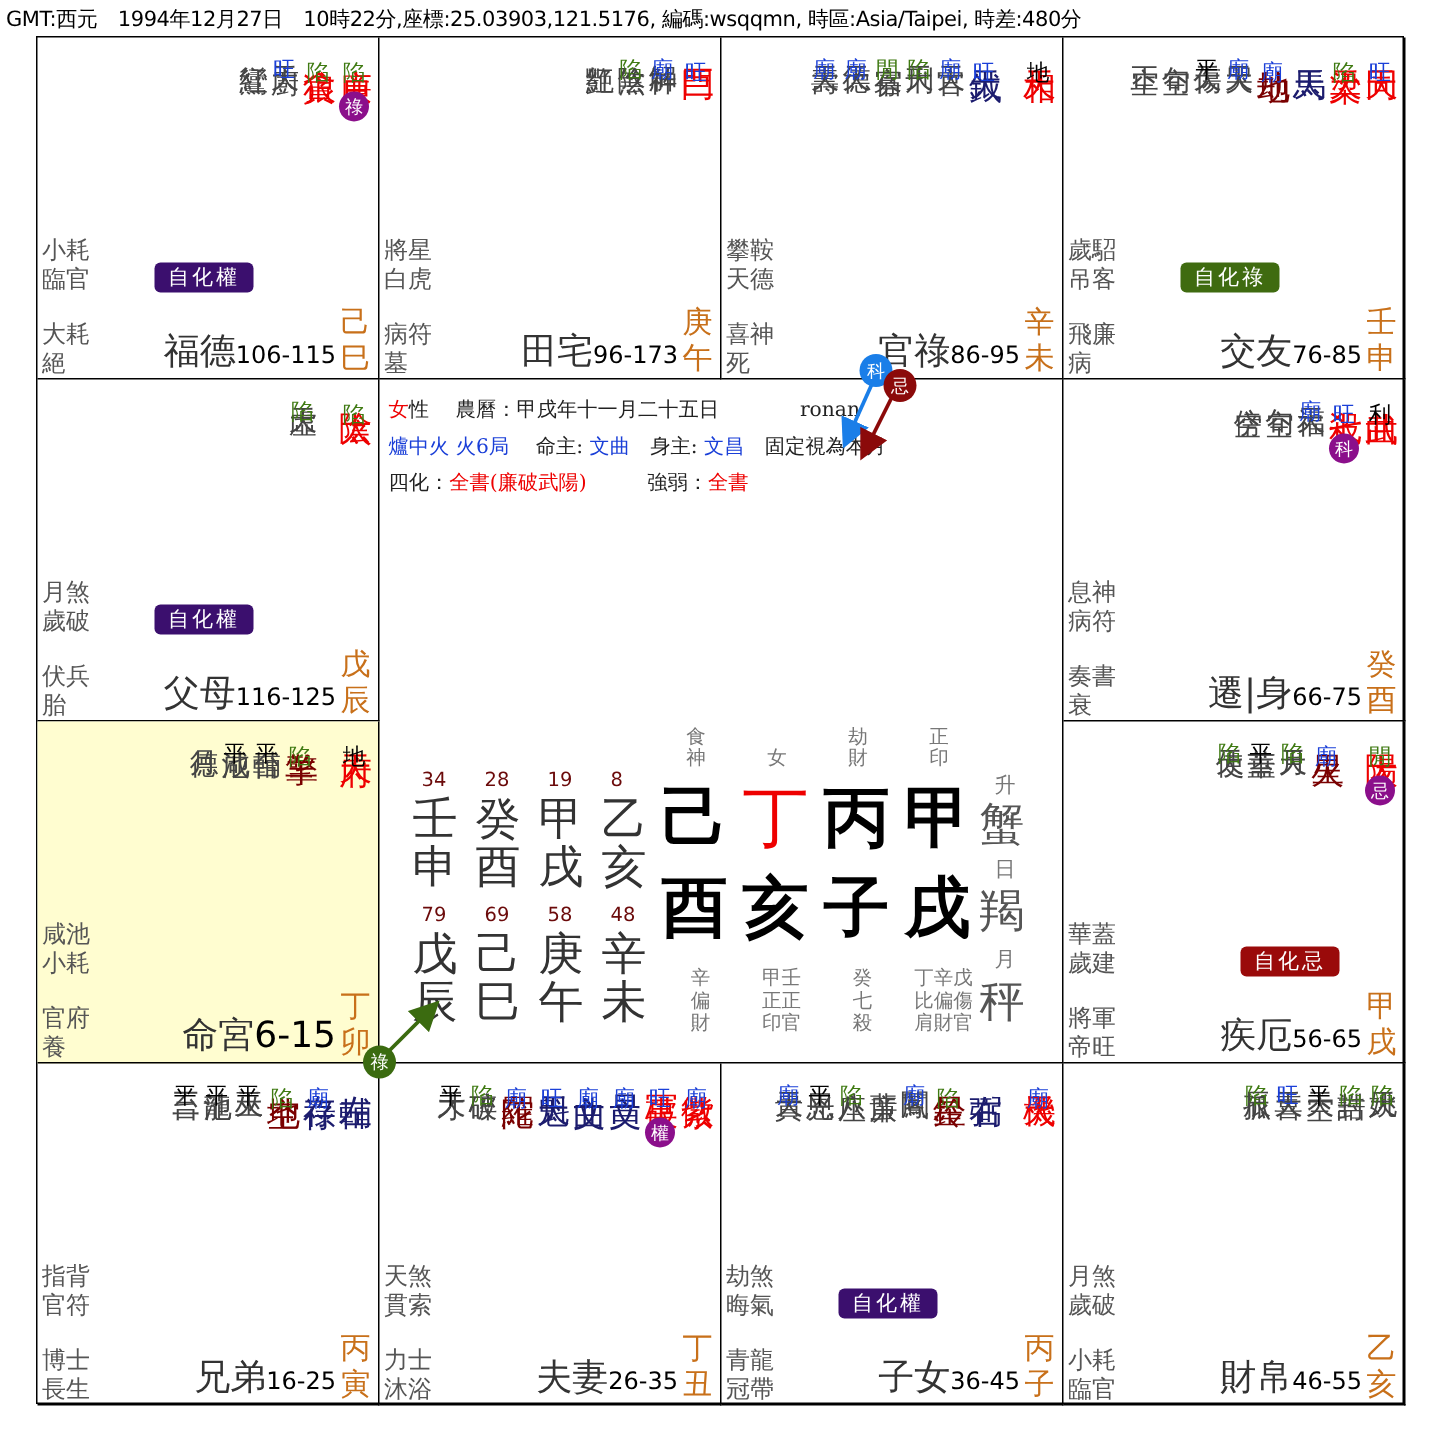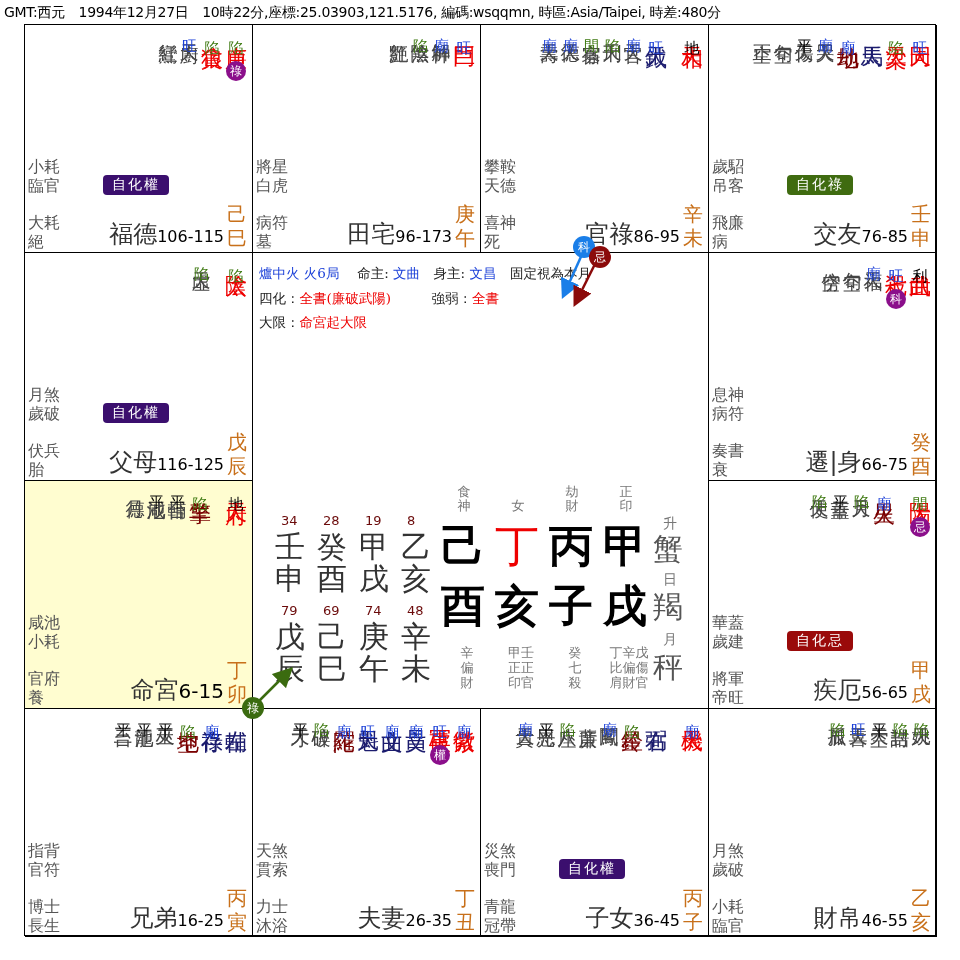--- a/index.html
+++ b/index.html
@@ -16,63 +16,63 @@
   .star.minor{width:21px;}
   .star .br{font-size:15px;margin-top:10px;height:18px;}
   .star.minor .br{margin-top:8px;}
   .hua{width:20px;height:20px;border-radius:50%;background:#8b0f8b;color:#fff;font-size:12px;display:flex;align-items:center;justify-content:center;margin-top:4px;}
   .gods1,.gods2{position:absolute;left:3px;font-size:16px;line-height:19px;color:#555;width:40px;word-break:break-all;}
   .gods1{top:132px;}
   .gods2{top:188px;}
   .zihua{position:absolute;left:78px;top:150px;width:66px;height:20px;border-radius:4px;color:#fff;font-size:14px;display:flex;align-items:center;justify-content:center;letter-spacing:2px;}
   .pname{position:absolute;right:28px;bottom:2px;font-size:24px;color:#333;white-space:nowrap;}
   .pname .age{font-size:16px;color:#000;}
-  .pname.big .age{font-size:20px;}
+  .pname.big .age{font-size:24px;}
   .gz{position:absolute;right:4px;bottom:2px;font-size:20px;line-height:24px;color:#c8701a;width:22px;font-family:"DejaVu Serif","Liberation Serif",serif;text-align:center;}
   .info{position:absolute;left:6px;top:8px;font-family:"DejaVu Serif","Liberation Serif",serif;font-size:13.5px;line-height:24.5px;color:#222;white-space:nowrap;}
   .red{color:#e00;}
   .blue{color:#1a3fd8;}
   .col4{position:absolute;font-size:30px;line-height:32px;color:#333;}
   .age-num{position:absolute;font-size:13px;color:#6b0a0a;}
   .pillar{position:absolute;font-size:44px;line-height:54px;color:#000;font-weight:bold;}
   .tenG{position:absolute;font-size:13px;line-height:14px;color:#777;text-align:center;}
   .zod{position:absolute;font-size:30px;color:#555;}
   .zodsm{position:absolute;font-size:14px;color:#777;}
   .ymark{position:absolute;width:22px;height:22px;border-radius:50%;color:#fff;font-size:12px;display:flex;align-items:center;justify-content:center;z-index:5;}
 </style>
 </head>
 <body>
 
 <div class="topbar">GMT:西元　1994年12月27日　10時22分,座標:25.03903,121.5176, 編碼:wsqqmn, 時區:Asia/Taipei, 時差:480分</div>
 
 <div class="grid" id="grid">
   <div class="center">
     <div class="info" id="info">
+        <div><span class="red">女</span><span>性　 農曆：甲戌年十一月二十五日　　　　ronan</span></div>
         <div><span class="blue">爐中火 火6局</span><span>　 命主: </span><span class="blue">文曲</span><span>　身主: </span><span class="blue">文昌</span><span>　固定視為本月</span></div>
         <div><span>四化：</span><span class="red">全書(廉破武陽)</span><span>　　　強弱：</span><span class="red">全書</span></div>
-        <div><span>大限：</span><span class="red">命宮起大限</span></div>
       </div>
 
     <div id="dayun">
         <div class="age-num" style="left:28px;top:260px">34</div>
      <div class="col4" style="left:22px;top:278px">壬</div>
      <div class="col4" style="left:22px;top:310px">申</div>
      <div class="age-num" style="left:28px;top:350px">79</div>
      <div class="col4" style="left:22px;top:368px">戊</div>
      <div class="col4" style="left:22px;top:400px">辰</div>
         <div class="age-num" style="left:70px;top:260px">28</div>
      <div class="col4" style="left:64px;top:278px">癸</div>
      <div class="col4" style="left:64px;top:310px">酉</div>
      <div class="age-num" style="left:70px;top:350px">69</div>
      <div class="col4" style="left:64px;top:368px">己</div>
      <div class="col4" style="left:64px;top:400px">巳</div>
         <div class="age-num" style="left:112px;top:260px">19</div>
      <div class="col4" style="left:106px;top:278px">甲</div>
      <div class="col4" style="left:106px;top:310px">戌</div>
-     <div class="age-num" style="left:112px;top:350px">74</div>
+     <div class="age-num" style="left:112px;top:350px">58</div>
      <div class="col4" style="left:106px;top:368px">庚</div>
      <div class="col4" style="left:106px;top:400px">午</div>
         <div class="age-num" style="left:154px;top:260px">8</div>
      <div class="col4" style="left:148px;top:278px">乙</div>
      <div class="col4" style="left:148px;top:310px">亥</div>
      <div class="age-num" style="left:154px;top:350px">48</div>
      <div class="col4" style="left:148px;top:368px">辛</div>
      <div class="col4" style="left:148px;top:400px">未</div>
       </div>
 
@@ -347,21 +347,21 @@
           <div class="nm" style="color: rgb(68, 68, 68);">華蓋</div>
           <div class="br" style="color: rgb(0, 0, 0);">平</div>
         </div>
         <div class="star minor">
           <div class="nm" style="color: rgb(68, 68, 68);">天使</div>
           <div class="br" style="color: rgb(63, 122, 18);">陷</div>
         </div>
       </div>
       <div class="gods1">華蓋歲建</div>
       <div class="gods2">將軍帝旺</div>
-      <div class="zihua" style="background: rgb(154, 10, 10);">自化忌</div>
+      <div class="zihua" style="background: rgb(154, 10, 10); margin-left: 40px;">自化忌</div>
       <div class="pname"><span>疾厄</span><span class="age">56-65</span></div>
       <div class="gz" style="color: rgb(200, 112, 26);">
         <div>甲</div>
         <div>戌</div>
       </div>
     </div>
     <div class="cell" style="left: 0px; top: 684px;">
       <div class="stars">
         <div class="star">
           <div class="nm" style="color: rgb(28, 28, 110);">左輔</div>
@@ -469,21 +469,21 @@
         </div>
         <div class="star minor">
           <div class="nm" style="color: rgb(68, 68, 68);">恩光</div>
           <div class="br" style="color: rgb(0, 0, 0);">平</div>
         </div>
         <div class="star minor">
           <div class="nm" style="color: rgb(68, 68, 68);">天貴</div>
           <div class="br" style="color: rgb(26, 63, 216);">廟</div>
         </div>
       </div>
-      <div class="gods1">災煞喪門</div>
+      <div class="gods1">劫煞晦氣</div>
       <div class="gods2">青龍冠帶</div>
       <div class="zihua" style="background: rgb(59, 15, 110);">自化權</div>
       <div class="pname"><span>子女</span><span class="age">36-45</span></div>
       <div class="gz" style="color: rgb(200, 112, 26);">
         <div>丙</div>
         <div>子</div>
       </div>
     </div>
     <div class="cell" style="left: 684px; top: 684px;">
       <div class="stars">

